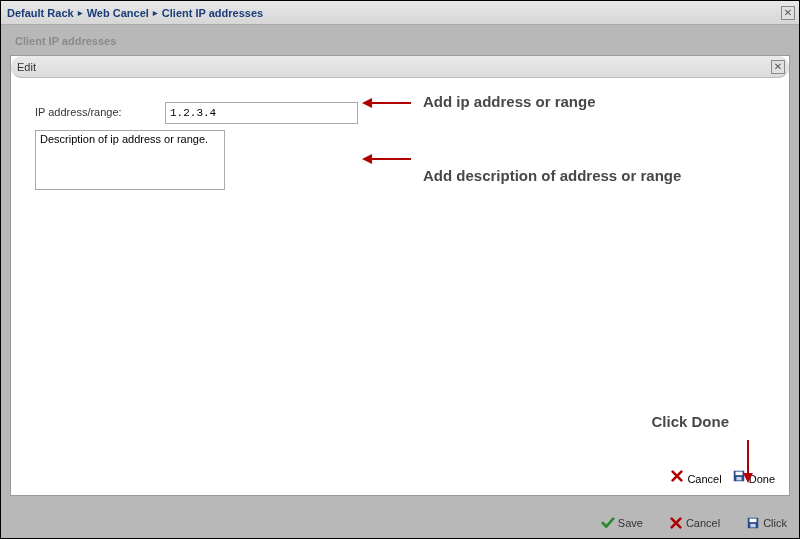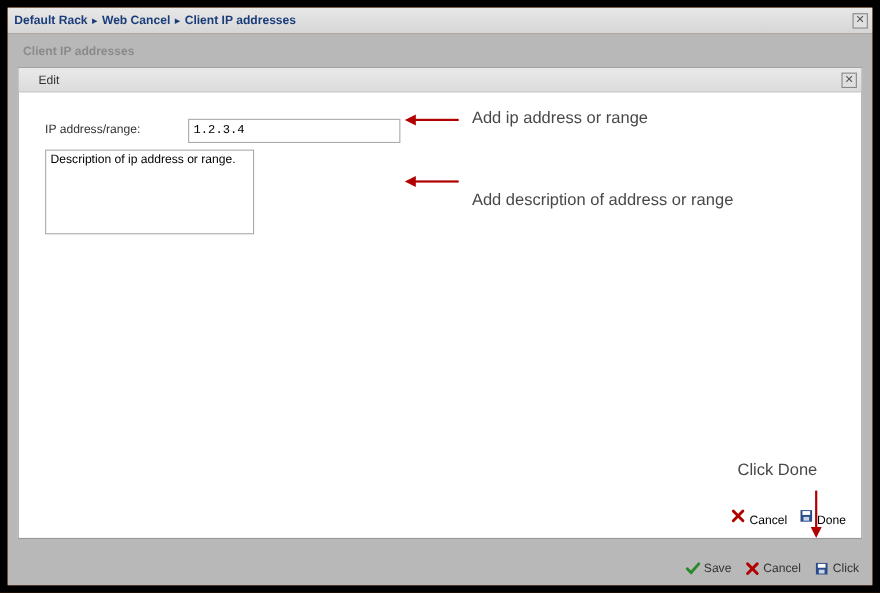--- a/index.html
+++ b/index.html
@@ -8,22 +8,22 @@
   font-size: 11px;
   background: #fff;
   width: 800px;
   height: 539px;
   overflow: hidden;
   position: relative;
 }
 .outer {
   width: 800px;
   height: 539px;
-  border: 7px solid #000000;
-  background: #f97316;
+  border: 1px solid #000000;
+  background: #a21caf;
   position: relative;
 }
 .breadcrumb-bar {
   height: 24px;
   background: linear-gradient(#e8e8e8, #d6d6d6);
   border-bottom: 1px solid #aaa;
   display: flex;
   align-items: center;
   padding: 0 6px;
   font-size: 11px;
@@ -63,21 +63,21 @@
   top: 10px; left: 14px;
   font-size: 11px;
   font-weight: bold;
   color: #8a8a8a;
 }
 .bottom-buttons {
   position: absolute;
   right: 12px;
   bottom: 8px;
   display: flex;
-  gap: 12px;
+  gap: 26px;
   align-items: center;
   justify-content: space-between;
 }
 .bottom-buttons .btn {
   display: flex;
   align-items: center;
   gap: 3px;
   font-size: 11px;
   color: #333;
   cursor: pointer;
@@ -98,26 +98,27 @@
   right: 9px;
   top: 30px;
   bottom: 42px;
   background: #fff;
   border: 1px solid #999;
 }
 .modal-title {
   height: 22px;
   background: linear-gradient(#e9e9e9, #dcdcdc);
   border-bottom: 1px solid #bbb;
-  padding: 0 18px;
+  padding: 0 6px;
   display: flex;
   align-items: center;
   font-size: 11px;
   color: #333;
   position: relative;
+  border-radius: 11px;
 }
 .modal-close {
   position: absolute;
   right: 4px;
   top: 50%;
   transform: translateY(-50%);
   width: 14px; height: 14px;
   border: 1px solid #888;
   background: #e0e0e0;
   font-size: 10px;
@@ -150,21 +151,21 @@
   font-size: 11px;
   font-family: Liberation Mono, monospace;
 }
 .checkbox {
   width: 14px; height: 14px;
   margin-top: 4px;
   accent-color: #4a7ab8;
 }
 .textarea {
   width: 190px;
-  height: 77px;
+  height: 60px;
   border: 1px solid #aaa;
   padding: 2px 4px;
   font-size: 11px;
   font-family: inherit;
   resize: none;
 }
 .modal-buttons {
   position: absolute;
   right: 14px;
   bottom: 10px;
@@ -172,20 +173,21 @@
   gap: 10px;
   align-items: center;
 }
 
 
 .anno {
   position: absolute;
   color: #484848;
   font-size: 15px;
   font-family: Tahoma, Arial, sans-serif;
+  font-weight: bold;
 }
 .arrow-h {
   position: absolute;
   height: 2px;
   background: #b00000;
 }
 .arrow-h::before {
   content: '';
   position: absolute;
   left: -8px;
@@ -276,18 +278,18 @@
             <span>Done</span>
           </div>
         </div>
 
         <div class="arrow-h" style="left:354px; top:24px; width:46px;"></div>
         <div class="anno" style="left:412px; top:15px;">Add ip address or range</div>
 
         <div class="arrow-h" style="left:354px; top:80px; width:46px;"></div>
         <div class="anno" style="left:412px; top:89px;">Add description of address or range</div>
 
-        <div class="anno" style="right:40px; top:335px;">Click Done</div>
+        <div class="anno" style="right:60px; top:335px;">Click Done</div>
         <div class="arrow-down" style="right:40px; top:362px; height:40px;"></div>
       </div>
     </div>
   </div>
 </div>
 
 </body></html>

